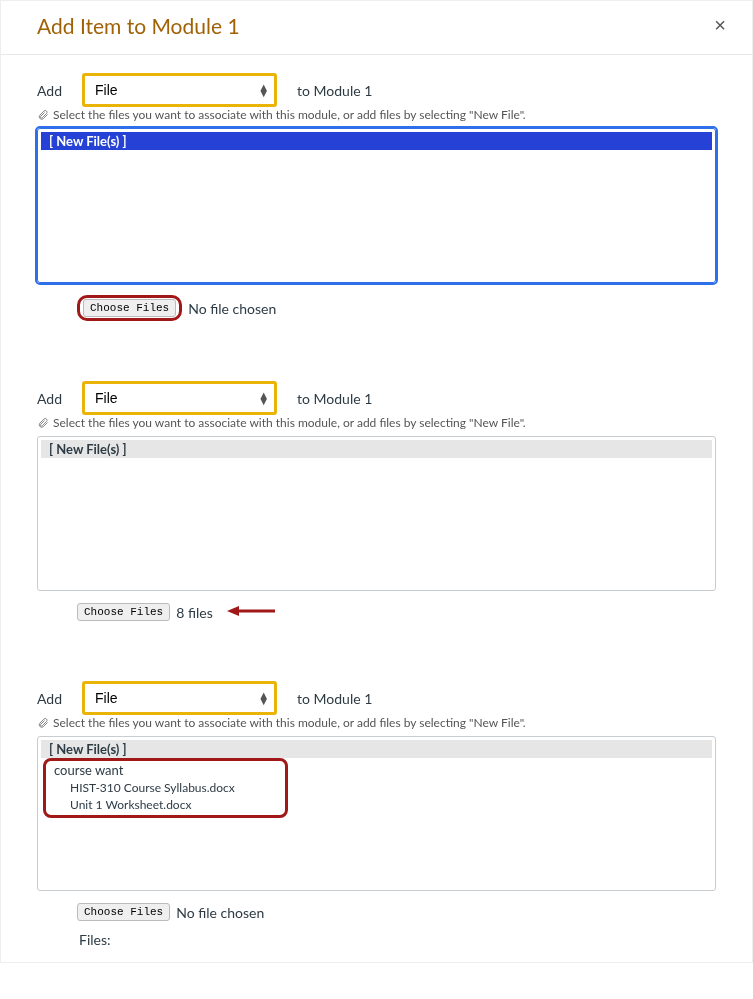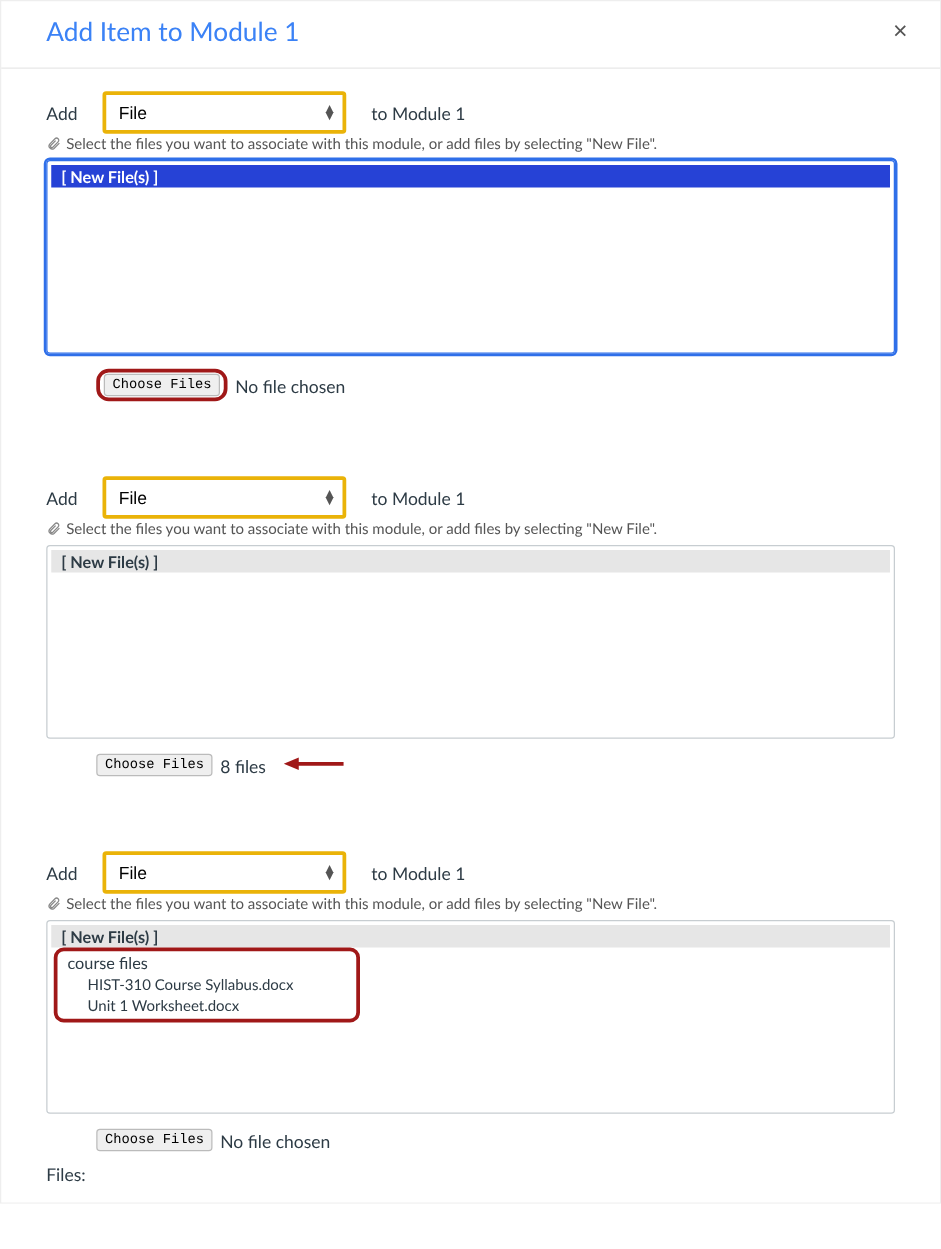--- a/index.html
+++ b/index.html
@@ -17,21 +17,21 @@
   .modal-header {
     display: flex;
     align-items: center;
     justify-content: space-between;
     padding: 12px 20px 16px 36px;
     border-bottom: 1px solid #e8e8e8;
   }
   .modal-title {
     font-size: 21px;
     font-weight: 400;
-    color: #3b82f6;
+    color: #a16207;
   }
   .close-x {
     font-size: 20px;
     color: #555;
     cursor: pointer;
     background: none;
     border: none;
     padding: 0 6px;
   }
   .modal-body {
@@ -142,20 +142,21 @@
     display: inline-flex;
   }
   .arrow {
     display: inline-block;
     margin-left: 8px;
   }
   .files-label {
     font-size: 14px;
     color: #2d3b45;
     margin-top: 10px;
+    margin-left: 42px;
   }
   .group-highlight {
     border: 3px solid #a01818;
     border-radius: 8px;
     padding: 0px 2px 2px 2px;
     width: 245px;
     margin-left: 2px;
   }
 </style>
 </head>
@@ -256,21 +257,21 @@
           <svg viewBox="0 0 24 24" width="12" height="12" fill="none" stroke="#888" stroke-width="2">
               <path d="M21 11l-8.5 8.5a5 5 0 01-7-7L14 4a3.5 3.5 0 015 5l-8.5 8.5a2 2 0 01-3-3L15 7"></path>
             </svg>
         </span>
         <span>Select the files you want to associate with this module, or add files by selecting "New File".</span>
       </div>
 
       <div class="file-box">
         <div class="fb-item grey">[ New File(s) ]</div>
         <div class="group-highlight">
-          <div class="fb-group">course files</div>
+          <div class="fb-group">course want</div>
           <div class="fb-opt">HIST-310 Course Syllabus.docx</div>
           <div class="fb-opt">Unit 1 Worksheet.docx</div>
         </div>
       </div>
 
       <div class="choose-row">
         <button class="choose-btn">Choose Files</button>
         <span>No file chosen</span>
       </div>
 

